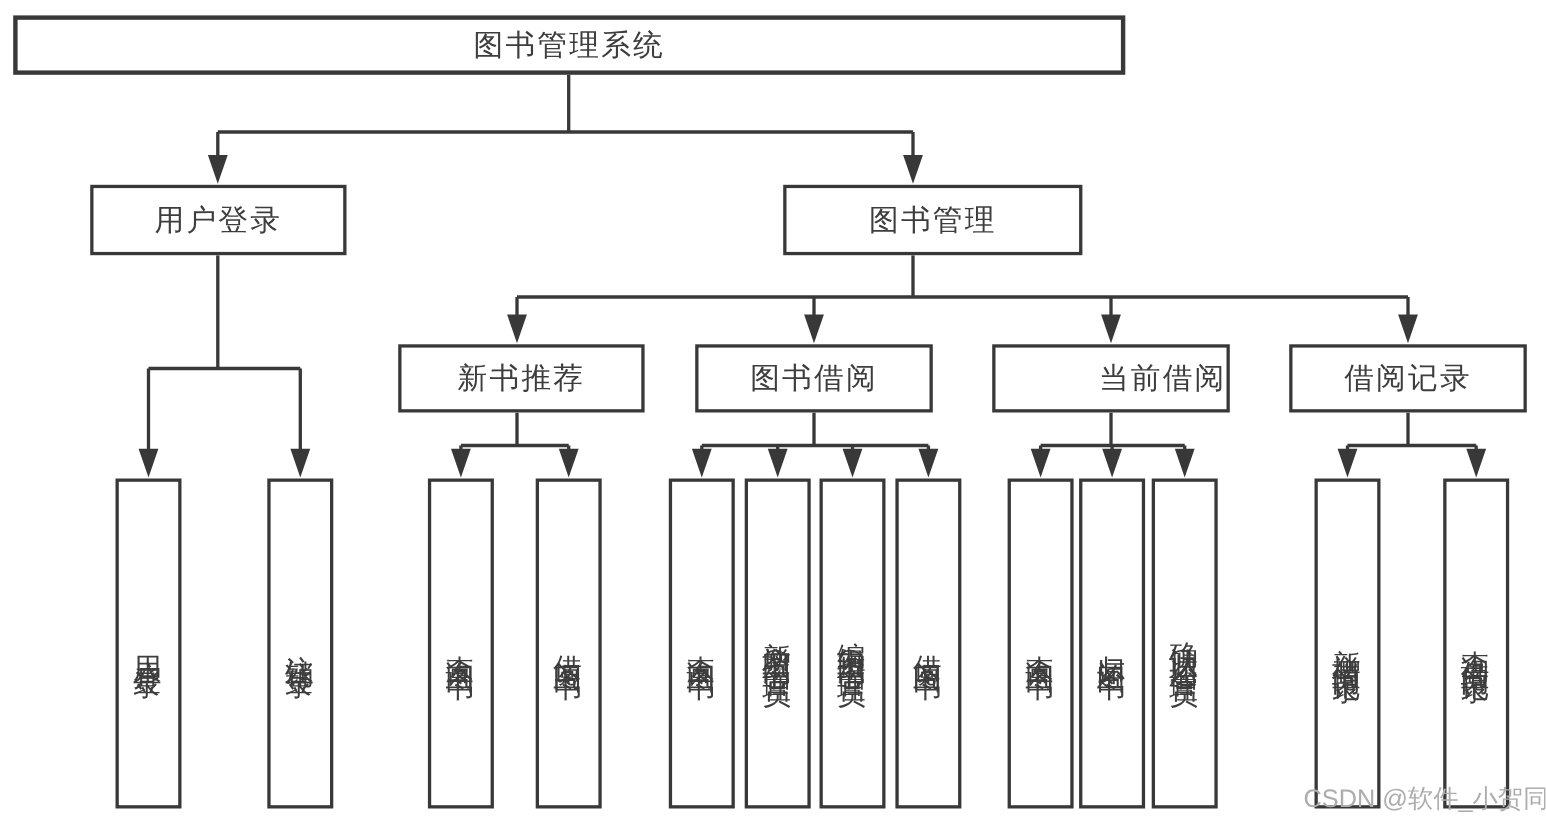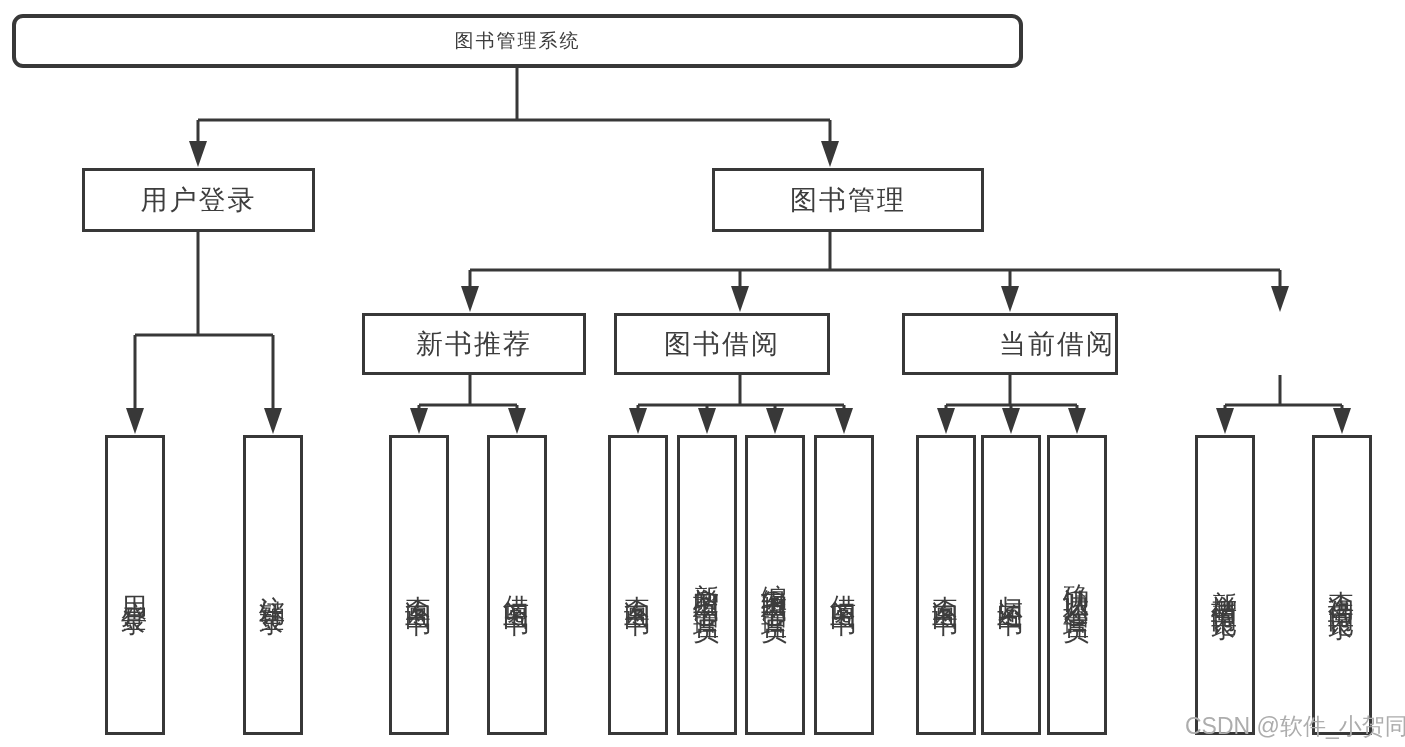--- a/index.html
+++ b/index.html
@@ -21,21 +21,21 @@
   .wires polygon{fill:var(--line);stroke:none;}
   .node{
     position:absolute;
     box-sizing:border-box;
     background:#fff;
     border:3px solid var(--line);
     display:flex;align-items:center;justify-content:center;
     color:var(--text);
     z-index:1;
   }
-  .node.root{border-width:4px;font-size:19px;letter-spacing:2px;border-radius:11px;}
+  .node.root{border-width:4px;font-size:27px;letter-spacing:2px;}
   .node.h{font-size:27px;letter-spacing:2px;}
   .leaf{
     position:absolute;
     top:435px;width:60px;height:300px;
     box-sizing:border-box;
     background:#fff;border:3px solid var(--line);
     display:flex;align-items:center;justify-content:center;
     z-index:1;
   }
   .vtext{
@@ -103,25 +103,28 @@
   <div class="node h" style="left:82px;top:168px;width:233px;height:64px;">
     <span>用户登录</span>
   </div>
   <div class="node h" style="left:712px;top:168px;width:272px;height:64px;">
     <span>图书管理</span>
   </div>
 
   <div class="node h" style="left:362px;top:313px;width:224px;height:62px;">
     <span>新书推荐</span>
   </div>
-  <div class="node h" style="left:614px;top:313px;width:216px;height:62px;font-family:Liberation Serif, serif;">
+  <div class="node h" style="left:632px;top:313px;width:216px;height:62px;font-family:Liberation Serif, serif;">
     <span>图书借阅</span>
   </div>
   <div class="node h" style="left:902px;top:313px;width:216px;height:62px;justify-content:flex-end;">
     <span>当前借阅</span>
+  </div>
+  <div class="node h" style="left:1172px;top:313px;width:216px;height:62px;">
+    <span>借阅记录</span>
   </div>
 
   <div class="leaf" style="left:105px;">
     <span class="vtext">用户登录</span>
   </div>
   <div class="leaf" style="left:243px;">
     <span class="vtext">注销登录</span>
   </div>
 
   <div class="leaf" style="left:389px;">

